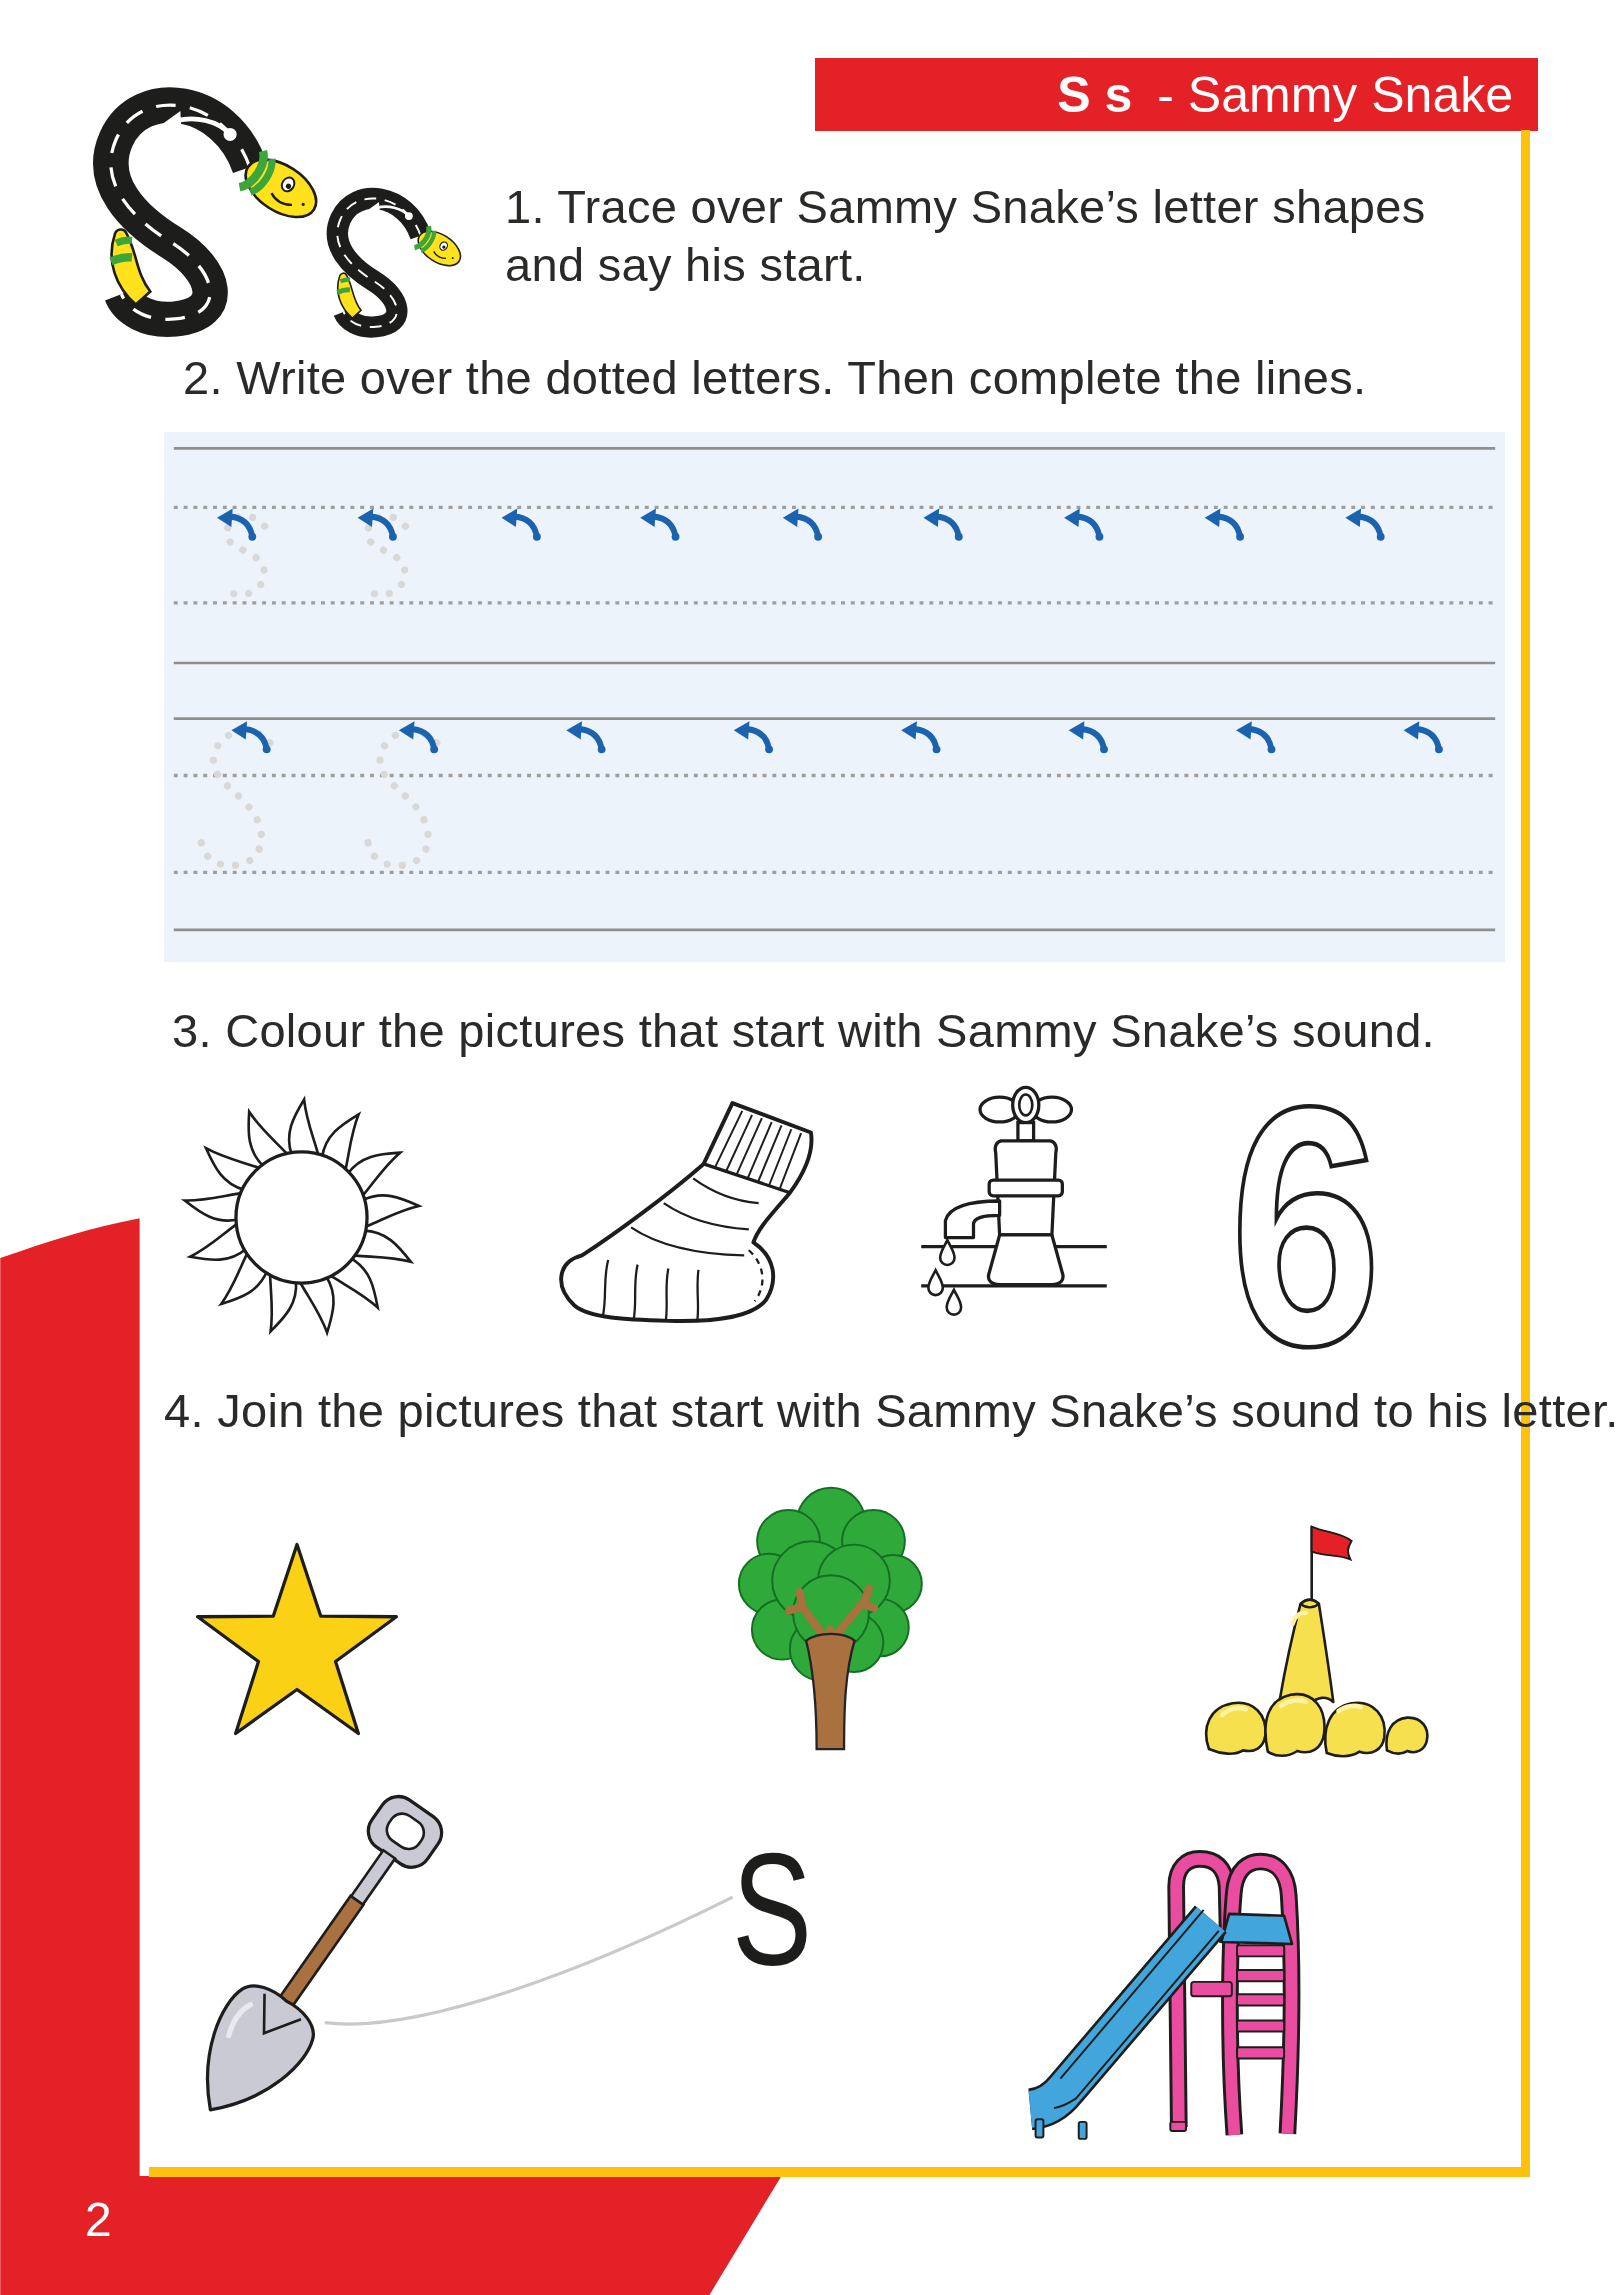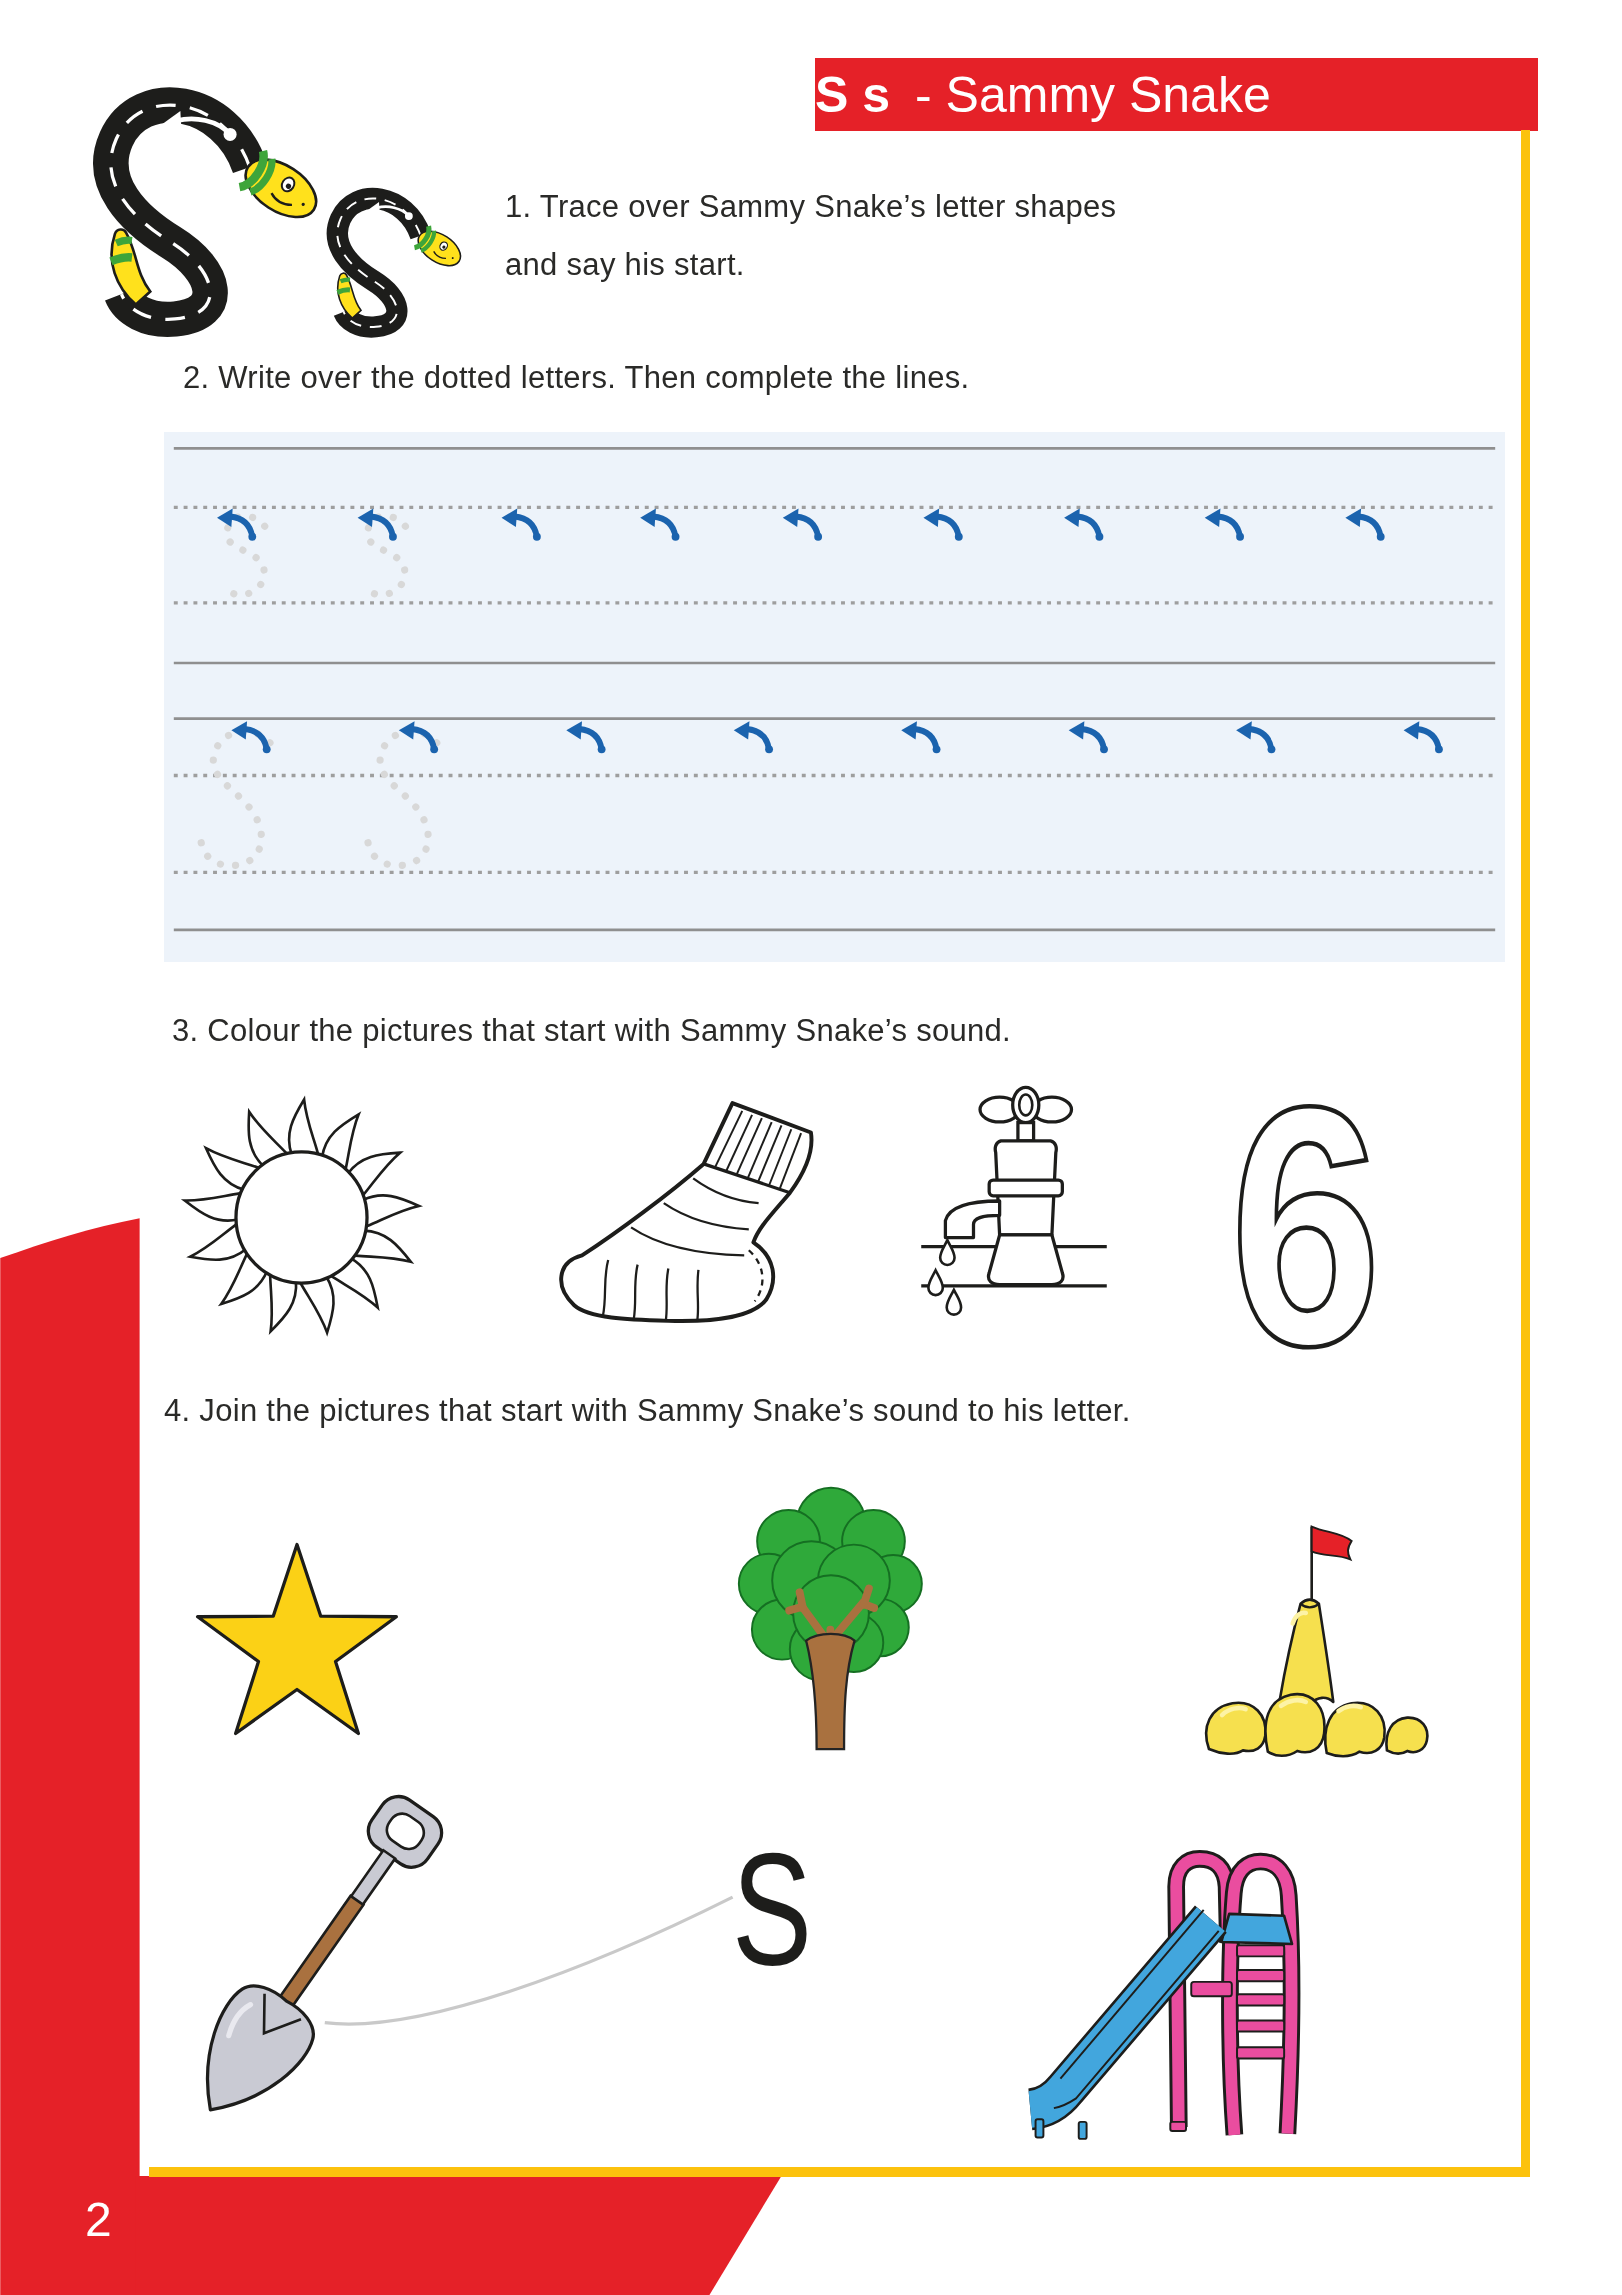--- a/index.html
+++ b/index.html
@@ -1,21 +1,21 @@
 <!DOCTYPE html>
 <html style="--c-red: #e52128; --c-yellow: #fcc20d; --c-text: #2a2a28; --c-ink: #1d1d1b; --c-panel: #edf3fa; --c-linesolid: #8f8f8f; --c-linedash: #9e9e9e; --c-dotted: #d8d8d8; --c-arrow: #1b63ae; --c-star: #fbd116; --c-sand: #f6e04e; --c-sandlight: #fdf3a6; --c-leaf: #2fa93a; --c-leafedge: #156f22; --c-trunk: #a9713f; --c-wood: #a9713f; --c-steel: #c9cad3; --c-pink: #ea4d9f; --c-blue: #42a6dd; --c-snakeyellow: #ffe11c; --c-snakegreen: #3ea53a; --c-join: #c9c9c9;font-size:10.5px"><head>
 <meta charset="utf-8">
 <style>
   html,body{margin:0;padding:0;background:#fff;}
   .sheet{position:relative;width:1623px;height:2295px;background:#fff;overflow:hidden;
          font-family:"Liberation Sans",sans-serif;color:var(--c-text);}
   .abs{position:absolute;}
-  .instruction{font-size:31px;line-height:58px;letter-spacing:0.3px;color:var(--c-text);white-space:nowrap;}
+  .instruction{font-size:47px;line-height:58px;letter-spacing:0.3px;color:var(--c-text);white-space:nowrap;}
   .banner{left:815px;top:58px;width:723px;height:73px;background:var(--c-red);
-          display:flex;align-items:center;justify-content:flex-start;padding-right:25px;box-sizing:border-box;
+          display:flex;align-items:center;justify-content:flex-end;padding-right:25px;box-sizing:border-box;
           color:#fff;font-size:50px;white-space:nowrap;}
   .banner .bold{font-weight:bold;}
   .banner .rest{margin-left:25px;font-weight:normal;}
   .vline{left:1521px;top:130px;width:9.2px;height:2047px;background:var(--c-yellow);}
   .hband{left:149px;top:2167px;width:1381px;height:9.8px;background:var(--c-yellow);}
   .panel{left:164px;top:432px;width:1341px;height:530px;background:var(--c-panel);}
   .pagenum{left:85px;top:2192px;font-size:48px;color:#fff;}
   .letterS{left:732px;top:1829px;font-size:160px;line-height:1;font-weight:500;color:var(--c-ink);
            transform:scaleX(.75);transform-origin:left top;}
   

